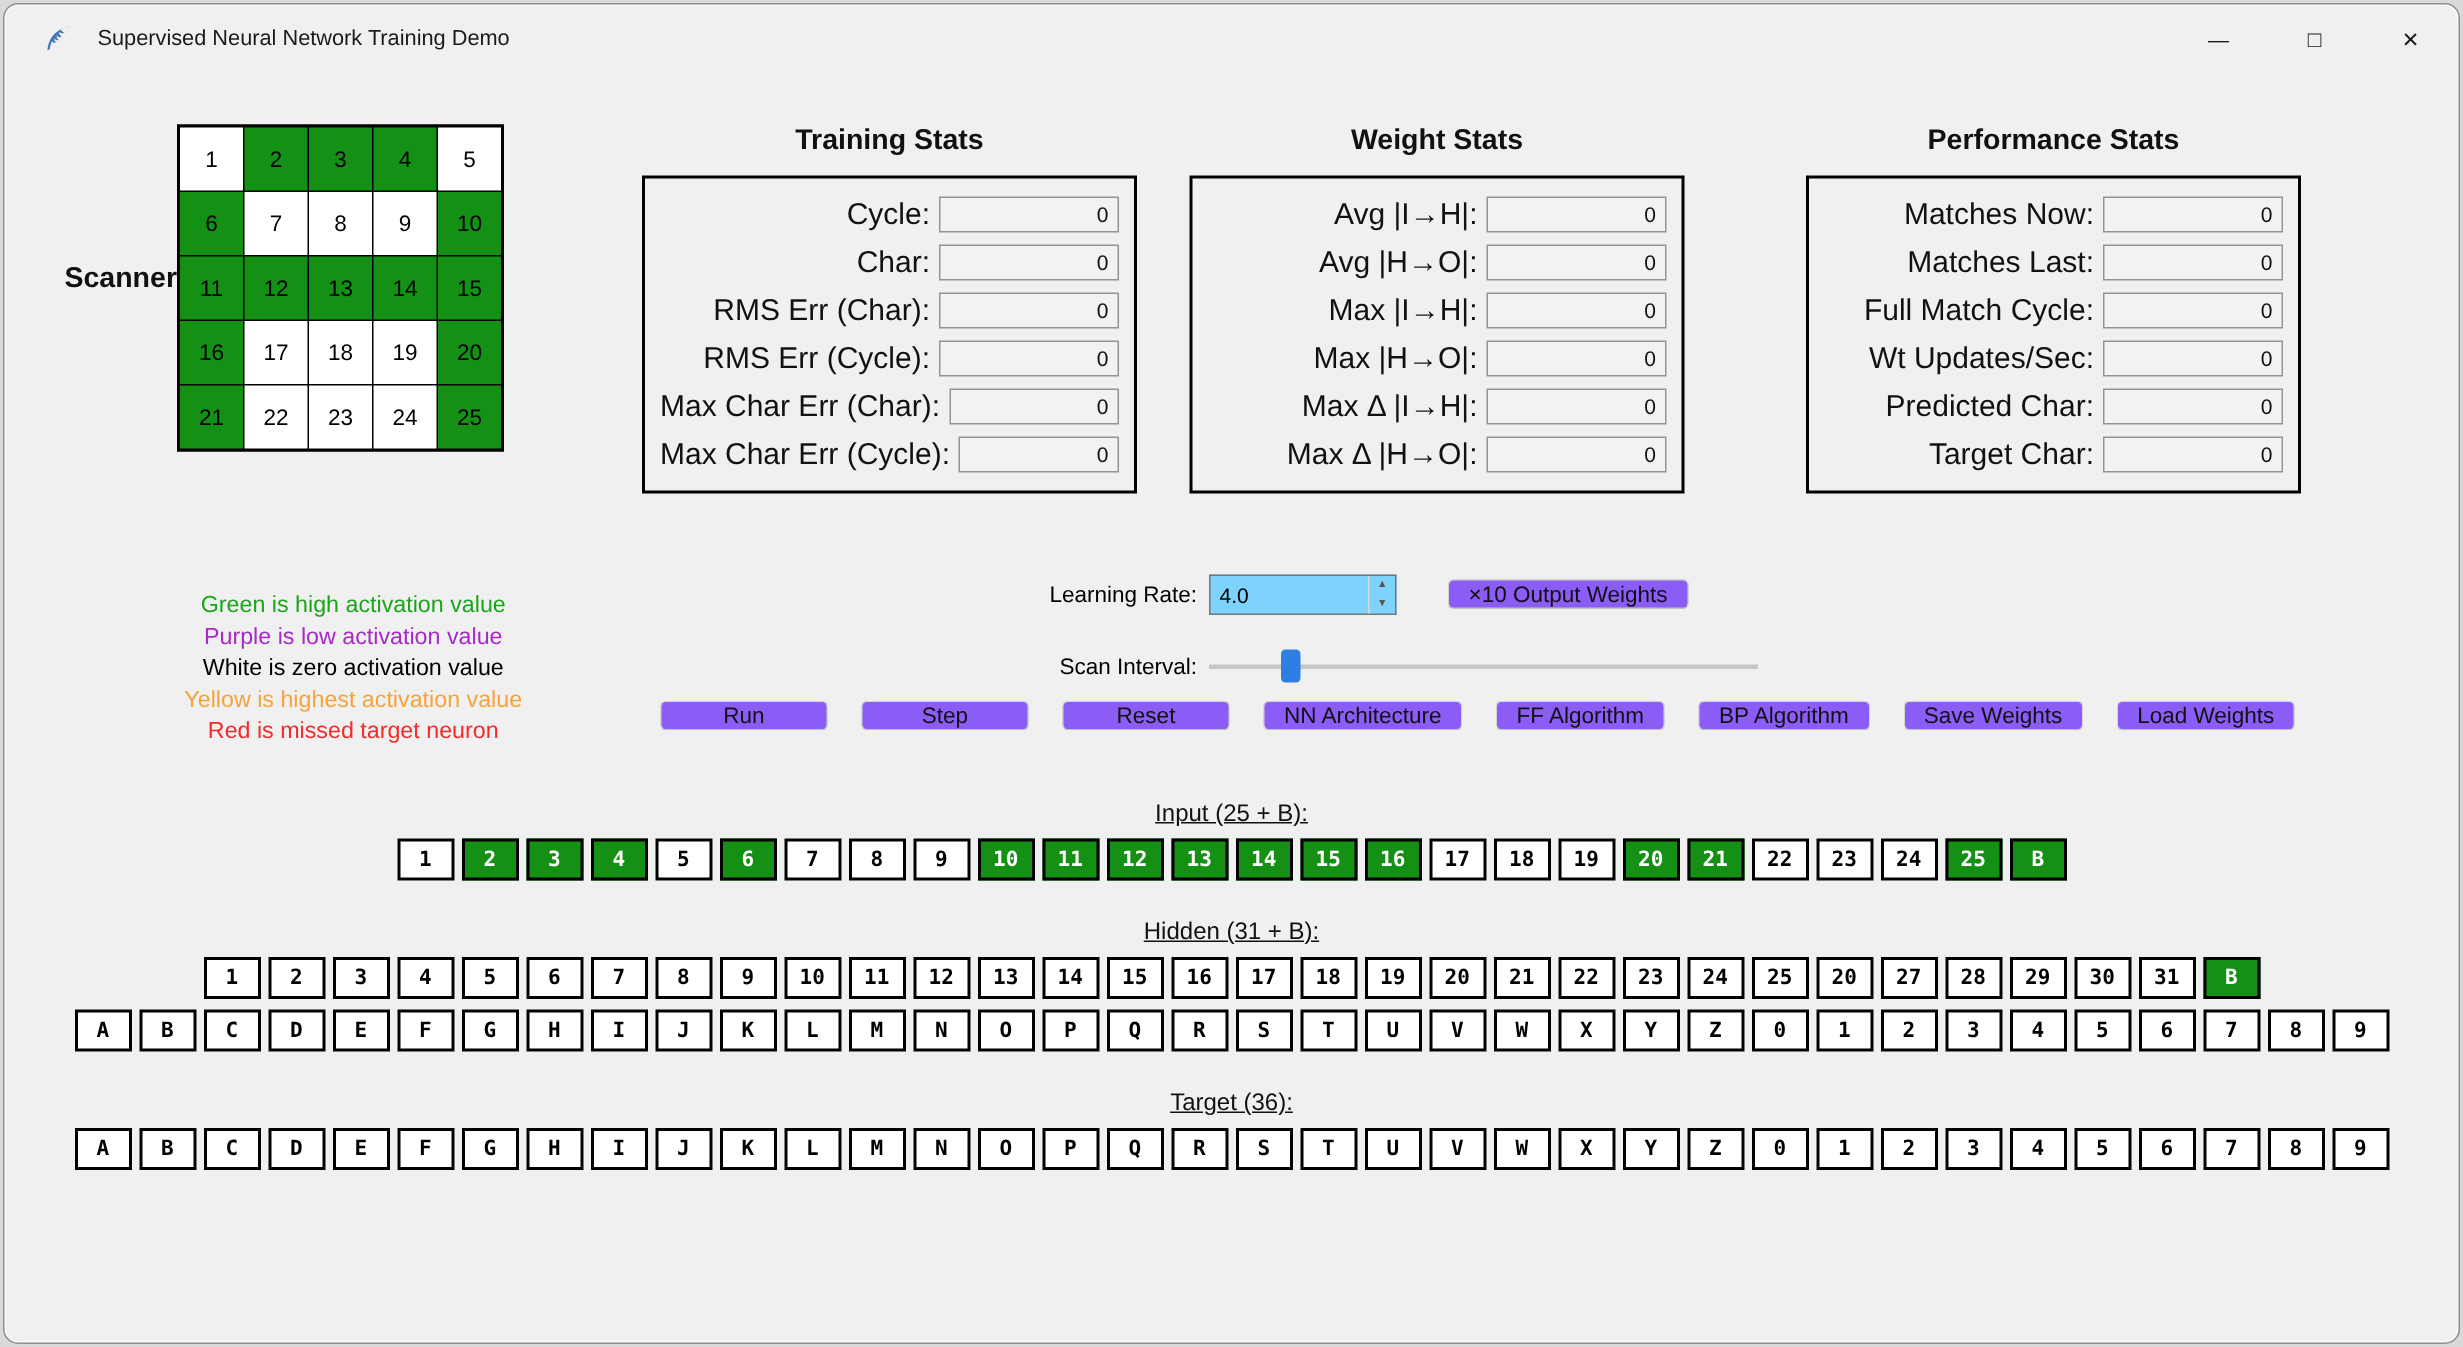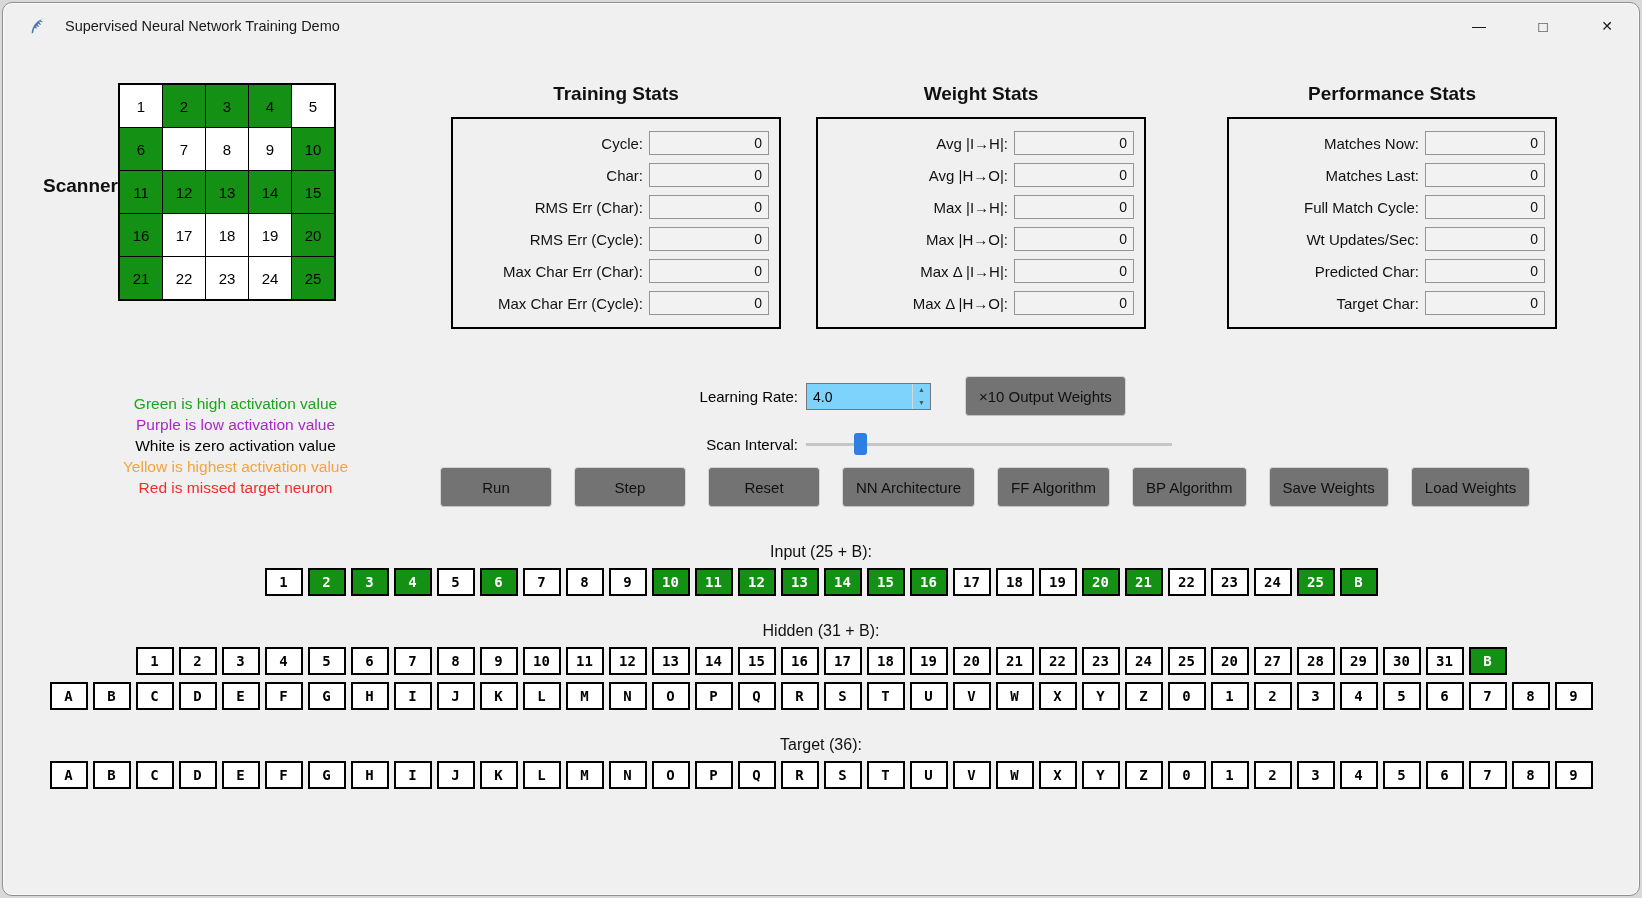--- a/index.html
+++ b/index.html
@@ -17,48 +17,48 @@
   .win-btn { width:64px; height:100%; display:flex; align-items:center; justify-content:center; font-size:14px; color:#1a1a1a; cursor:default; }
   .win-btn span { line-height:1; }
   .win-btn .max { font-size:15px; }
   
   .top { display:flex; padding:34px 0 0 40px; align-items:flex-start; }
   .col-scanner { width:385px; display:flex; flex-direction:row; align-items:center; }
   .section-title { font-size:19px; font-weight:bold; color:#111; text-align:center; margin-bottom:12px; }
   .scan-grid { display:grid; grid-template-columns:repeat(5,42px); grid-auto-rows:42px; border:2px solid #000; background:#000; gap:1px; }
   .scan-cell { display:flex; align-items:center; justify-content:center; font-size:15px; background:#fff; color:#000; }
   .scan-cell.on { background:var(--green,#149114); }
-  .stats-col { width:330px;margin-left:23px; }
+  .stats-col { width:330px; }
   .stats-col.gap-a { margin-left:35px; }
   .stats-col.gap-b { margin-left:81px; }
   .stats-box { border:2px solid #000; height:212px; padding:12px 10px; display:flex; flex-direction:column; justify-content:space-between; }
   .stat-row { display:flex; align-items:center; gap:6px; height:24px; }
-  .stat-label { flex:1; text-align:right; font-size:15px; color:#111; white-space:nowrap; }
+  .stat-label { flex:1; text-align:right; font-size:20px; color:#111; white-space:nowrap; }
   .stat-field { width:120px; height:24px; background:#f2f2f2; border:1px solid #949494; font-size:14px; color:#111; display:flex; align-items:center; justify-content:flex-end; padding-right:6px; }
   
   .mid { display:flex; padding-left:40px; margin-top:52px; align-items:flex-start; }
   .legend { width:385px; text-align:center; padding-top:12px; }
   .legend-line { font-size:15.5px; line-height:21px; }
   .controls { flex:1; }
   .ctl-row { display:flex; align-items:center; margin-left:248px; height:30px; }
   .ctl-row + .ctl-row { margin-top:18px; }
   .ctl-label { width:130px; text-align:right; font-size:15px; padding-right:8px; white-space:nowrap; }
   .spinbox { width:125px; height:27px; background:#7dd3fc; border:1px solid #767676; display:flex; }
   .spin-val { flex:1; font-size:14px; padding:5px 0 0 6px; color:#000; }
   .spin-arrows { width:18px; display:flex; flex-direction:column; border-left:1px solid #d8d8d8; }
   .spin-arrows span { flex:1; display:flex; align-items:center; justify-content:center; font-size:7px; color:#555; cursor:default; }
-  .btn { background:#737373; border:1px solid #d4d4d4; border-bottom-color:#c2c2c2; border-radius:4px; font-size:15px; color:#111; padding:0 13px; height:40px; font-family:"Liberation Sans",sans-serif; cursor:default; white-space:nowrap; }
+  .btn { background:#8b5cf6; border:1px solid #d4d4d4; border-bottom-color:#c2c2c2; border-radius:4px; font-size:15px; color:#111; padding:0 13px; height:20px; font-family:"Liberation Sans",sans-serif; cursor:default; white-space:nowrap; }
   .x10-btn { margin-left:34px; }
   .slider { position:relative; width:366px; height:27px; }
   .slider .track { position:absolute; left:0; right:0; top:12px; height:3px; background:#c6c6c6; }
   .slider .thumb { position:absolute; left:48px; top:2px; width:13px; height:22px; border-radius:3px; background:#2f7fe3; }
   .btn-row { display:flex; gap:22px; margin-top:8px; margin-left:12px; }
   .btn-row .btn.wide { min-width:112px; }
   
-  .layer-label { text-align:center; font-size:16px; color:#111; margin-top:36px; }
+  .layer-label { text-align:center; font-size:16px; color:#111; margin-top:36px;text-decoration:underline; }
   .layer-label.tight { margin-top:26px; }
   .layer-row { display:flex; justify-content:center; gap:5px; margin-top:7px; }
   .neuron { width:38px; height:28px; border:2px solid #000; background:#fff; color:#000;
             display:flex; align-items:center; justify-content:center;
             font-family:"DejaVu Sans Mono",monospace; font-weight:bold; font-size:14px; }
   .neuron.on { background:var(--green,#149114); color:#fff; }
 </style>
 </head>
 <body>
 

